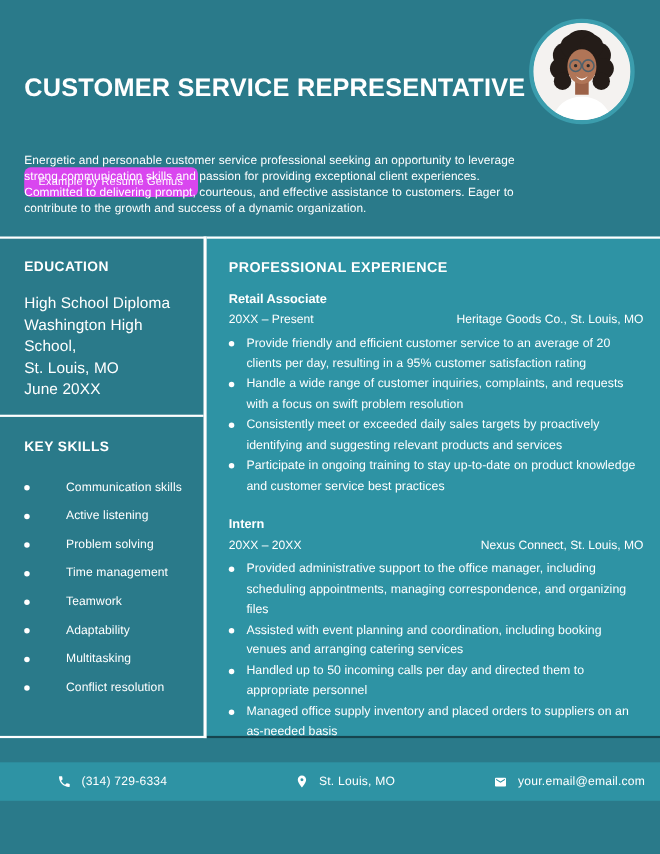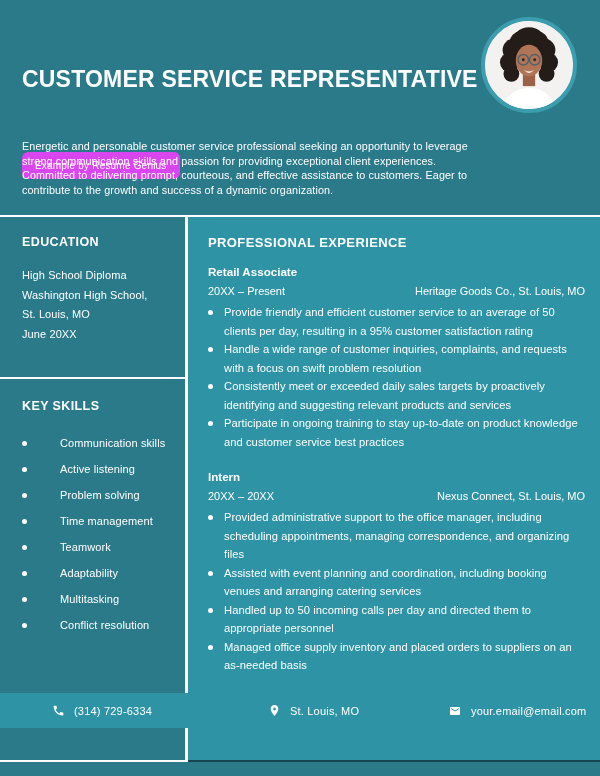--- a/index.html
+++ b/index.html
@@ -30,29 +30,29 @@
     position: absolute; left: 22px; top: 139px; width: 450px; margin: 0;
     font-size: 10.8px; line-height: 14.6px; letter-spacing: 0.1px;
   }
   .avatar {
     position: absolute; left: 481px; top: 17px; width: 96px; height: 96px;
     border-radius: 50%; border: 4px solid #3b9dad; background: #f4f2f0; overflow: hidden;
   }
   .avatar svg { display: block; width: 100%; height: 100%; }
 
   
-  .content { position: absolute; top: 215px; left: 0; width: 600px; height: 547px; display: flex; }
+  .content { position: absolute; top: 215px; left: 0; width: 600px; height: 456px; display: flex; }
   .sidebar {
     width: 188px; flex: none; background: #2a7a8a;
     border-top: 2px solid #ffffff; border-right: 3px solid #ffffff; border-bottom: 2px solid #ffffff;
   }
   .side-section-1 { height: 162px; padding: 18px 10px 0 22px; border-bottom: 2px solid #ffffff; }
   .side-section-2 { padding: 20px 10px 0 22px; }
   .side-heading { margin: 0 0 17px 0; font-size: 12.5px; font-weight: bold; letter-spacing: 0.4px; }
-  .edu-line { font-size: 11px; line-height: 19.5px; letter-spacing: 0.1px; }
+  .edu-line { font-size: 14px; line-height: 19.5px; letter-spacing: 0.1px; }
   .skill-list { list-style: none; margin: 0; padding: 0; }
   .skill-list li { display: flex; align-items: center; gap: 33px; height: 26px; font-size: 11px; letter-spacing: 0.1px; }
   .dot { flex: none; width: 5px; height: 5px; border-radius: 50%; background: #ffffff; }
 
   .main {
     flex: 1; background: #2e93a4;
     border-top: 2px solid #ffffff; border-bottom: 2px solid #16454f;
     padding: 18px 15px 0 20px;
   }
   .main-heading { margin: 0; font-size: 13px; font-weight: bold; letter-spacing: 0.4px; }
@@ -177,21 +177,21 @@
 
       <div class="job">
         <div class="job-title">Retail Associate</div>
         <div class="job-meta">
           <span>20XX – Present</span>
           <span>Heritage Goods Co., St. Louis, MO</span>
         </div>
         <ul class="bullets">
           <li>
               <span class="dot"></span>
-              <span class="btext">Provide friendly and efficient customer service to an average of 50 clients per day, resulting in a 95% customer satisfaction rating</span>
+              <span class="btext">Provide friendly and efficient customer service to an average of 20 clients per day, resulting in a 95% customer satisfaction rating</span>
             </li>
           <li>
               <span class="dot"></span>
               <span class="btext">Handle a wide range of customer inquiries, complaints, and requests with a focus on swift problem resolution</span>
             </li>
           <li>
               <span class="dot"></span>
               <span class="btext">Consistently meet or exceeded daily sales targets by proactively identifying and suggesting relevant products and services</span>
             </li>
           <li>

